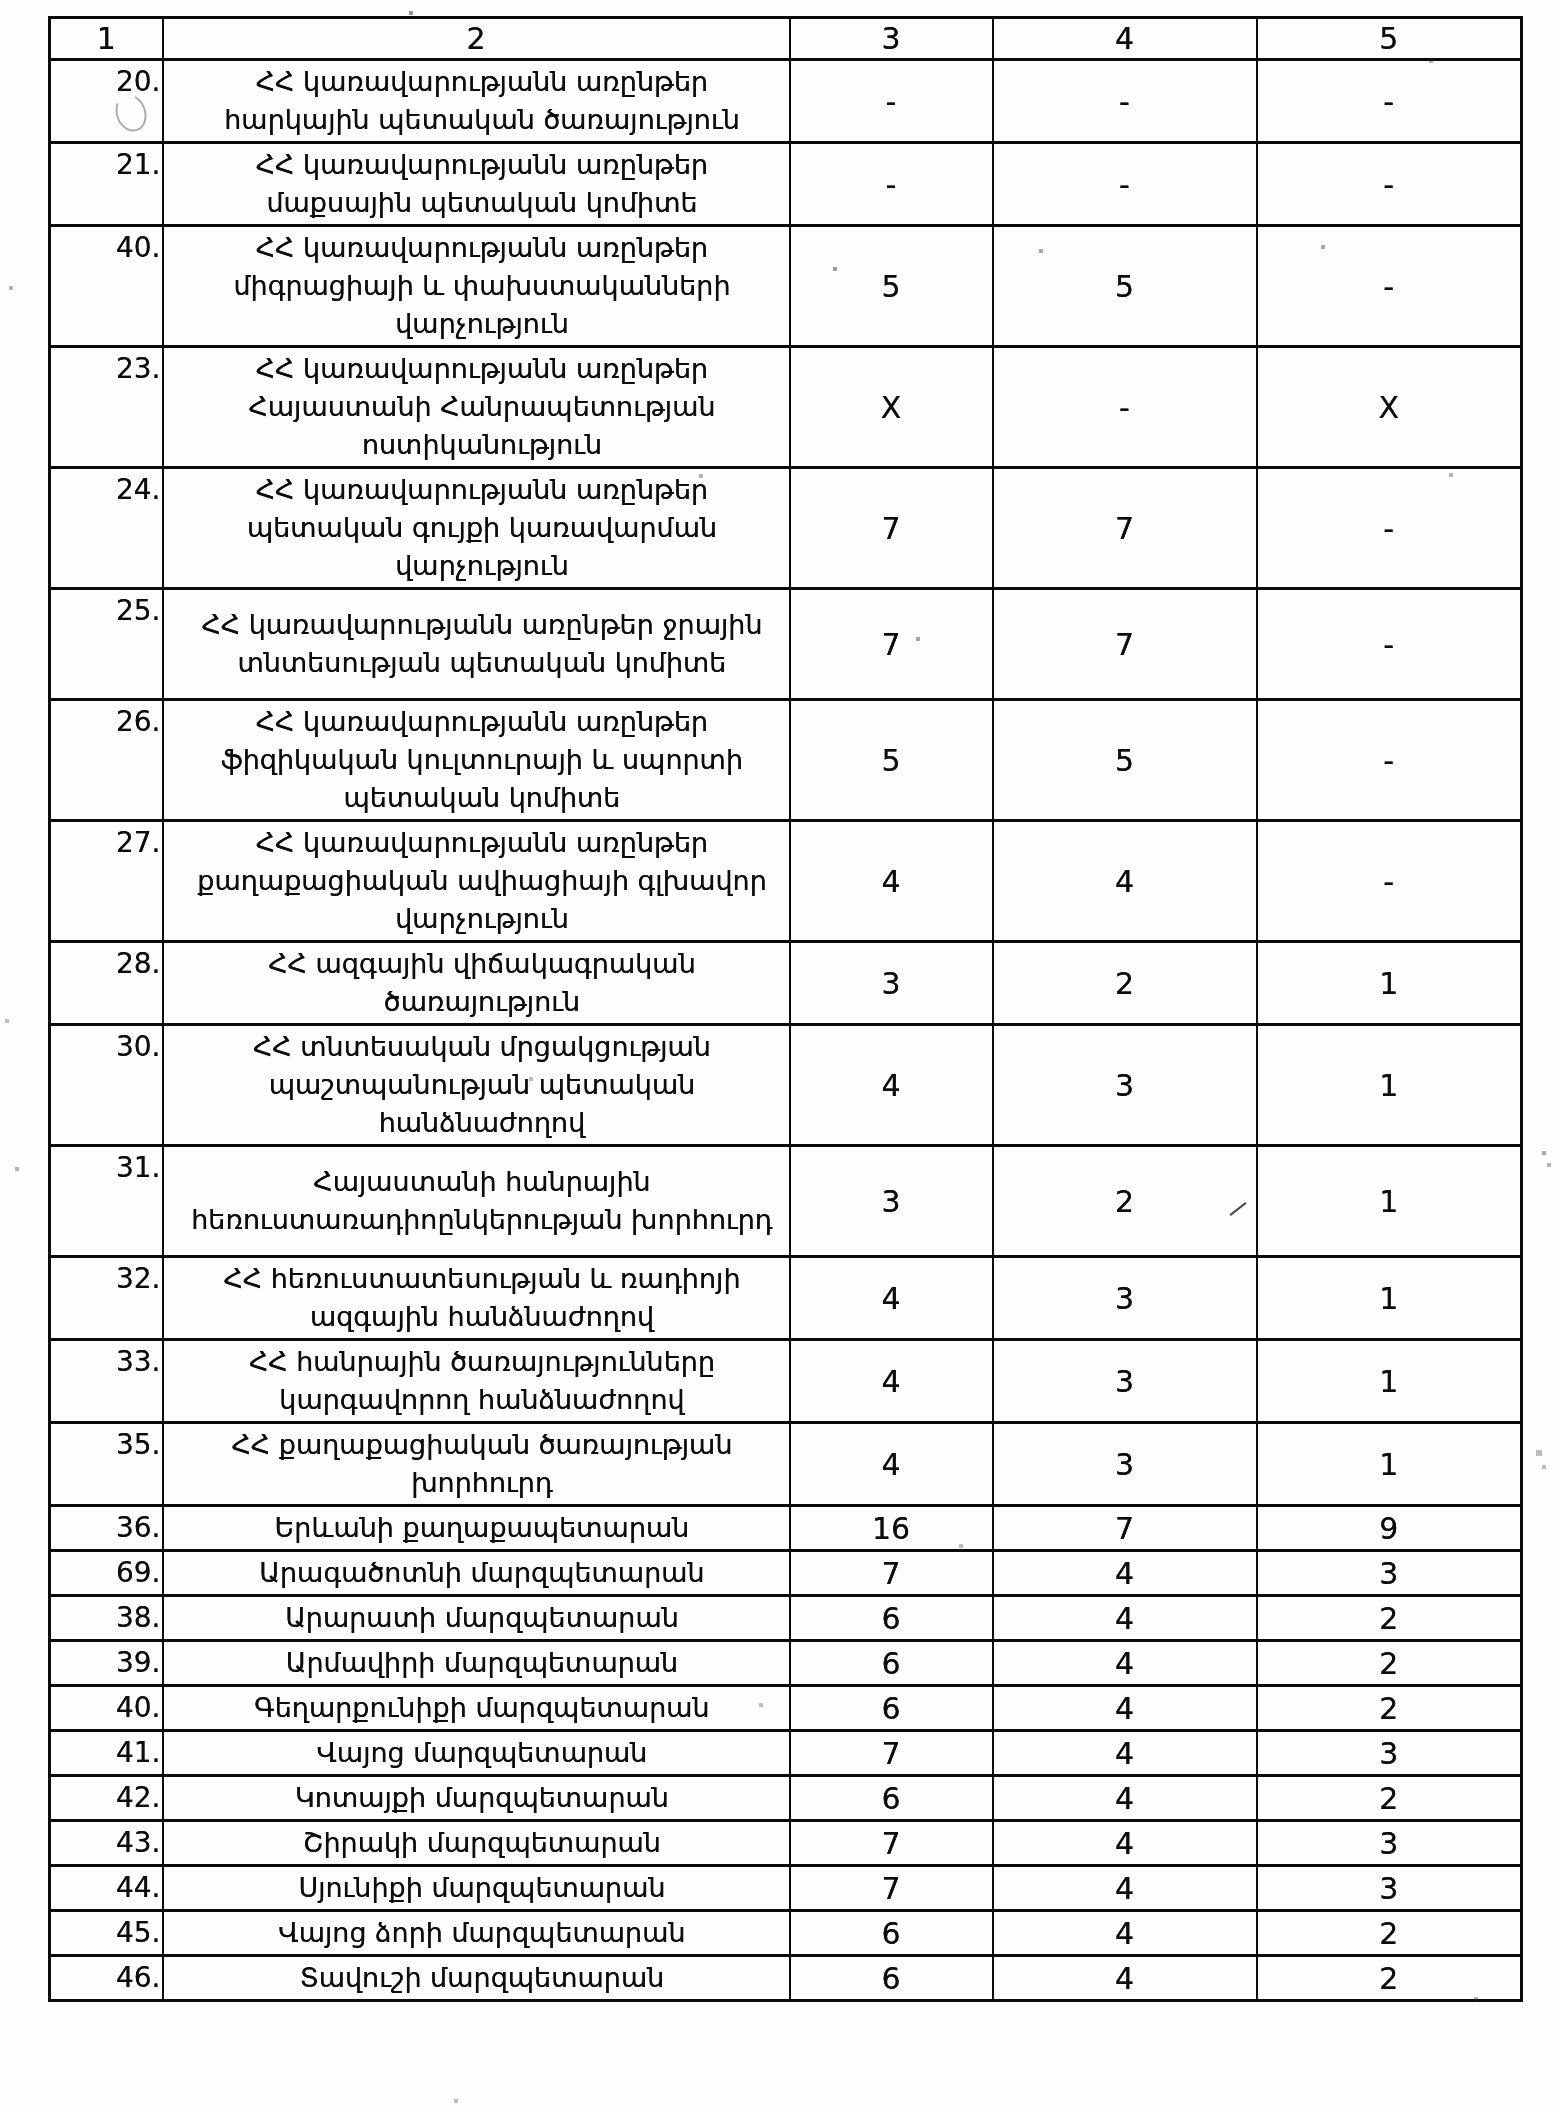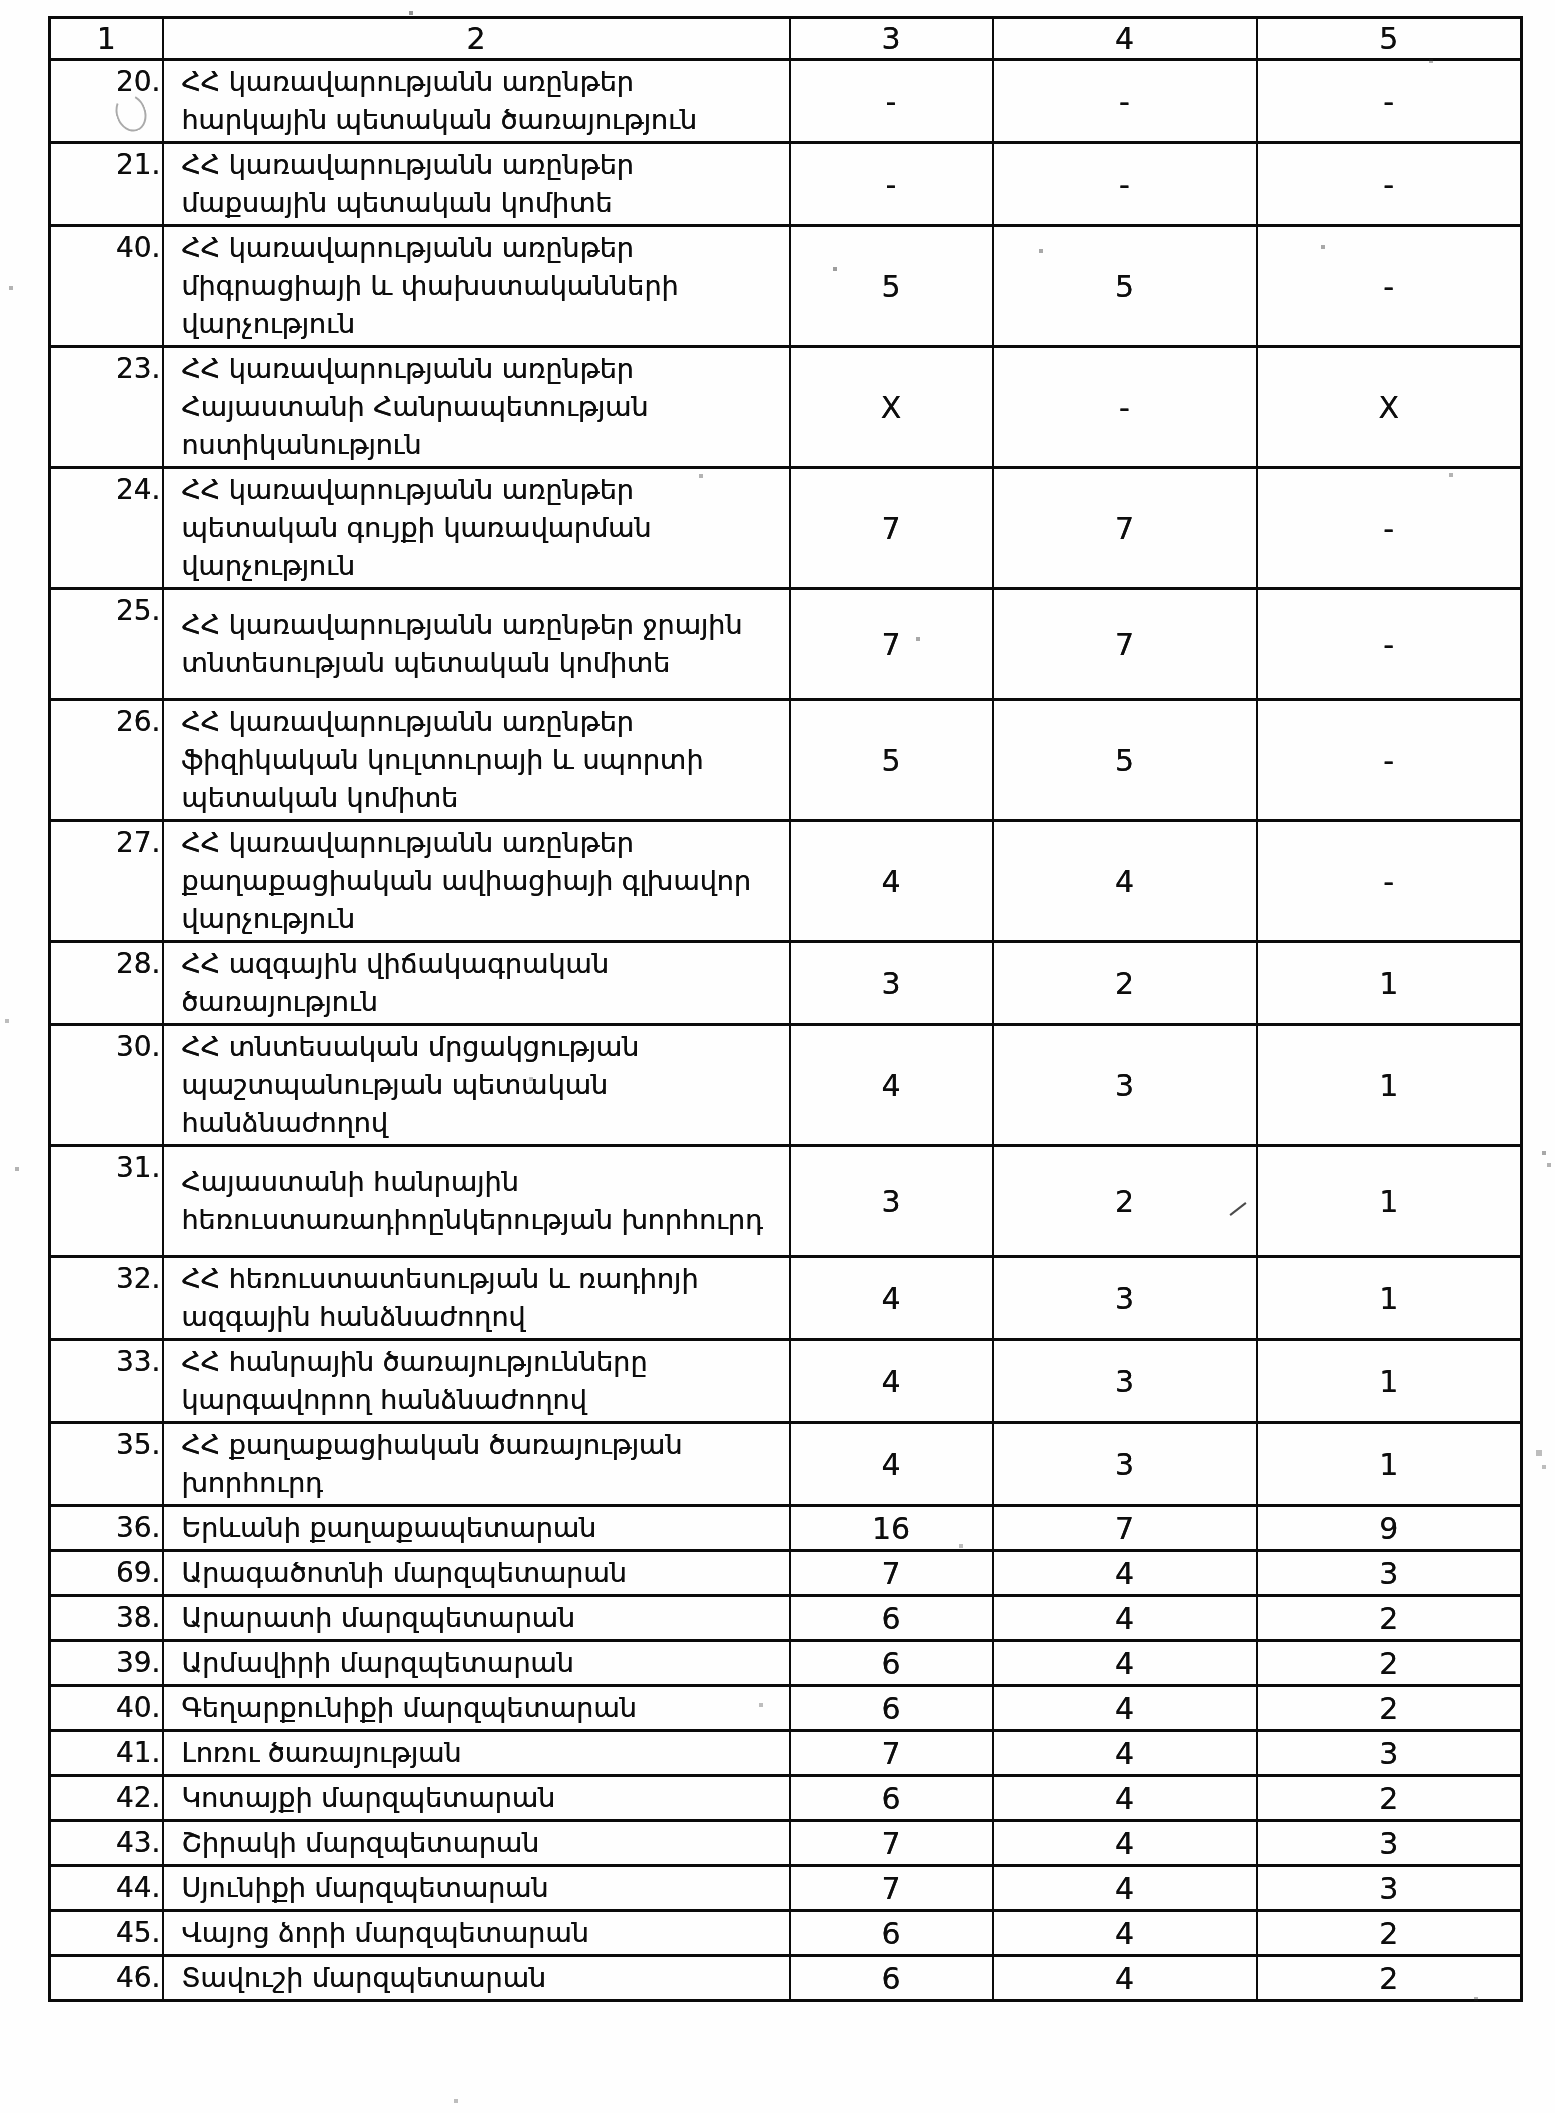--- a/index.html
+++ b/index.html
@@ -44,21 +44,21 @@
   tr.h2 { height: 78px; }
   tr.h3 { height: 111px; }
   td.cell-num {
     text-align: right;
     vertical-align: top;
     font-size: 28px;
     padding-top: 4px;
   }
   tr.h1 td.cell-num { vertical-align: middle; padding-top: 0; }
   td.cell-name {
-    text-align: left;
+    text-align: center;
     vertical-align: middle;
     font-size: 27px;
     line-height: 38px;
     padding: 2px 6px 2px 18px;
   }
   td.cell-val {
     text-align: center;
     vertical-align: middle;
     font-size: 30px;
   }
@@ -255,21 +255,21 @@
         </tr>
         <tr class="h1">
           <td class="cell-num">40.</td>
           <td class="cell-name">Գեղարքունիքի մարզպետարան</td>
           <td class="cell-val">6</td>
           <td class="cell-val">4</td>
           <td class="cell-val">2</td>
         </tr>
         <tr class="h1">
           <td class="cell-num">41.</td>
-          <td class="cell-name">Լոռու ծառայության</td>
+          <td class="cell-name">Վայոց մարզպետարան</td>
           <td class="cell-val">7</td>
           <td class="cell-val">4</td>
           <td class="cell-val">3</td>
         </tr>
         <tr class="h1">
           <td class="cell-num">42.</td>
           <td class="cell-name">Կոտայքի մարզպետարան</td>
           <td class="cell-val">6</td>
           <td class="cell-val">4</td>
           <td class="cell-val">2</td>

